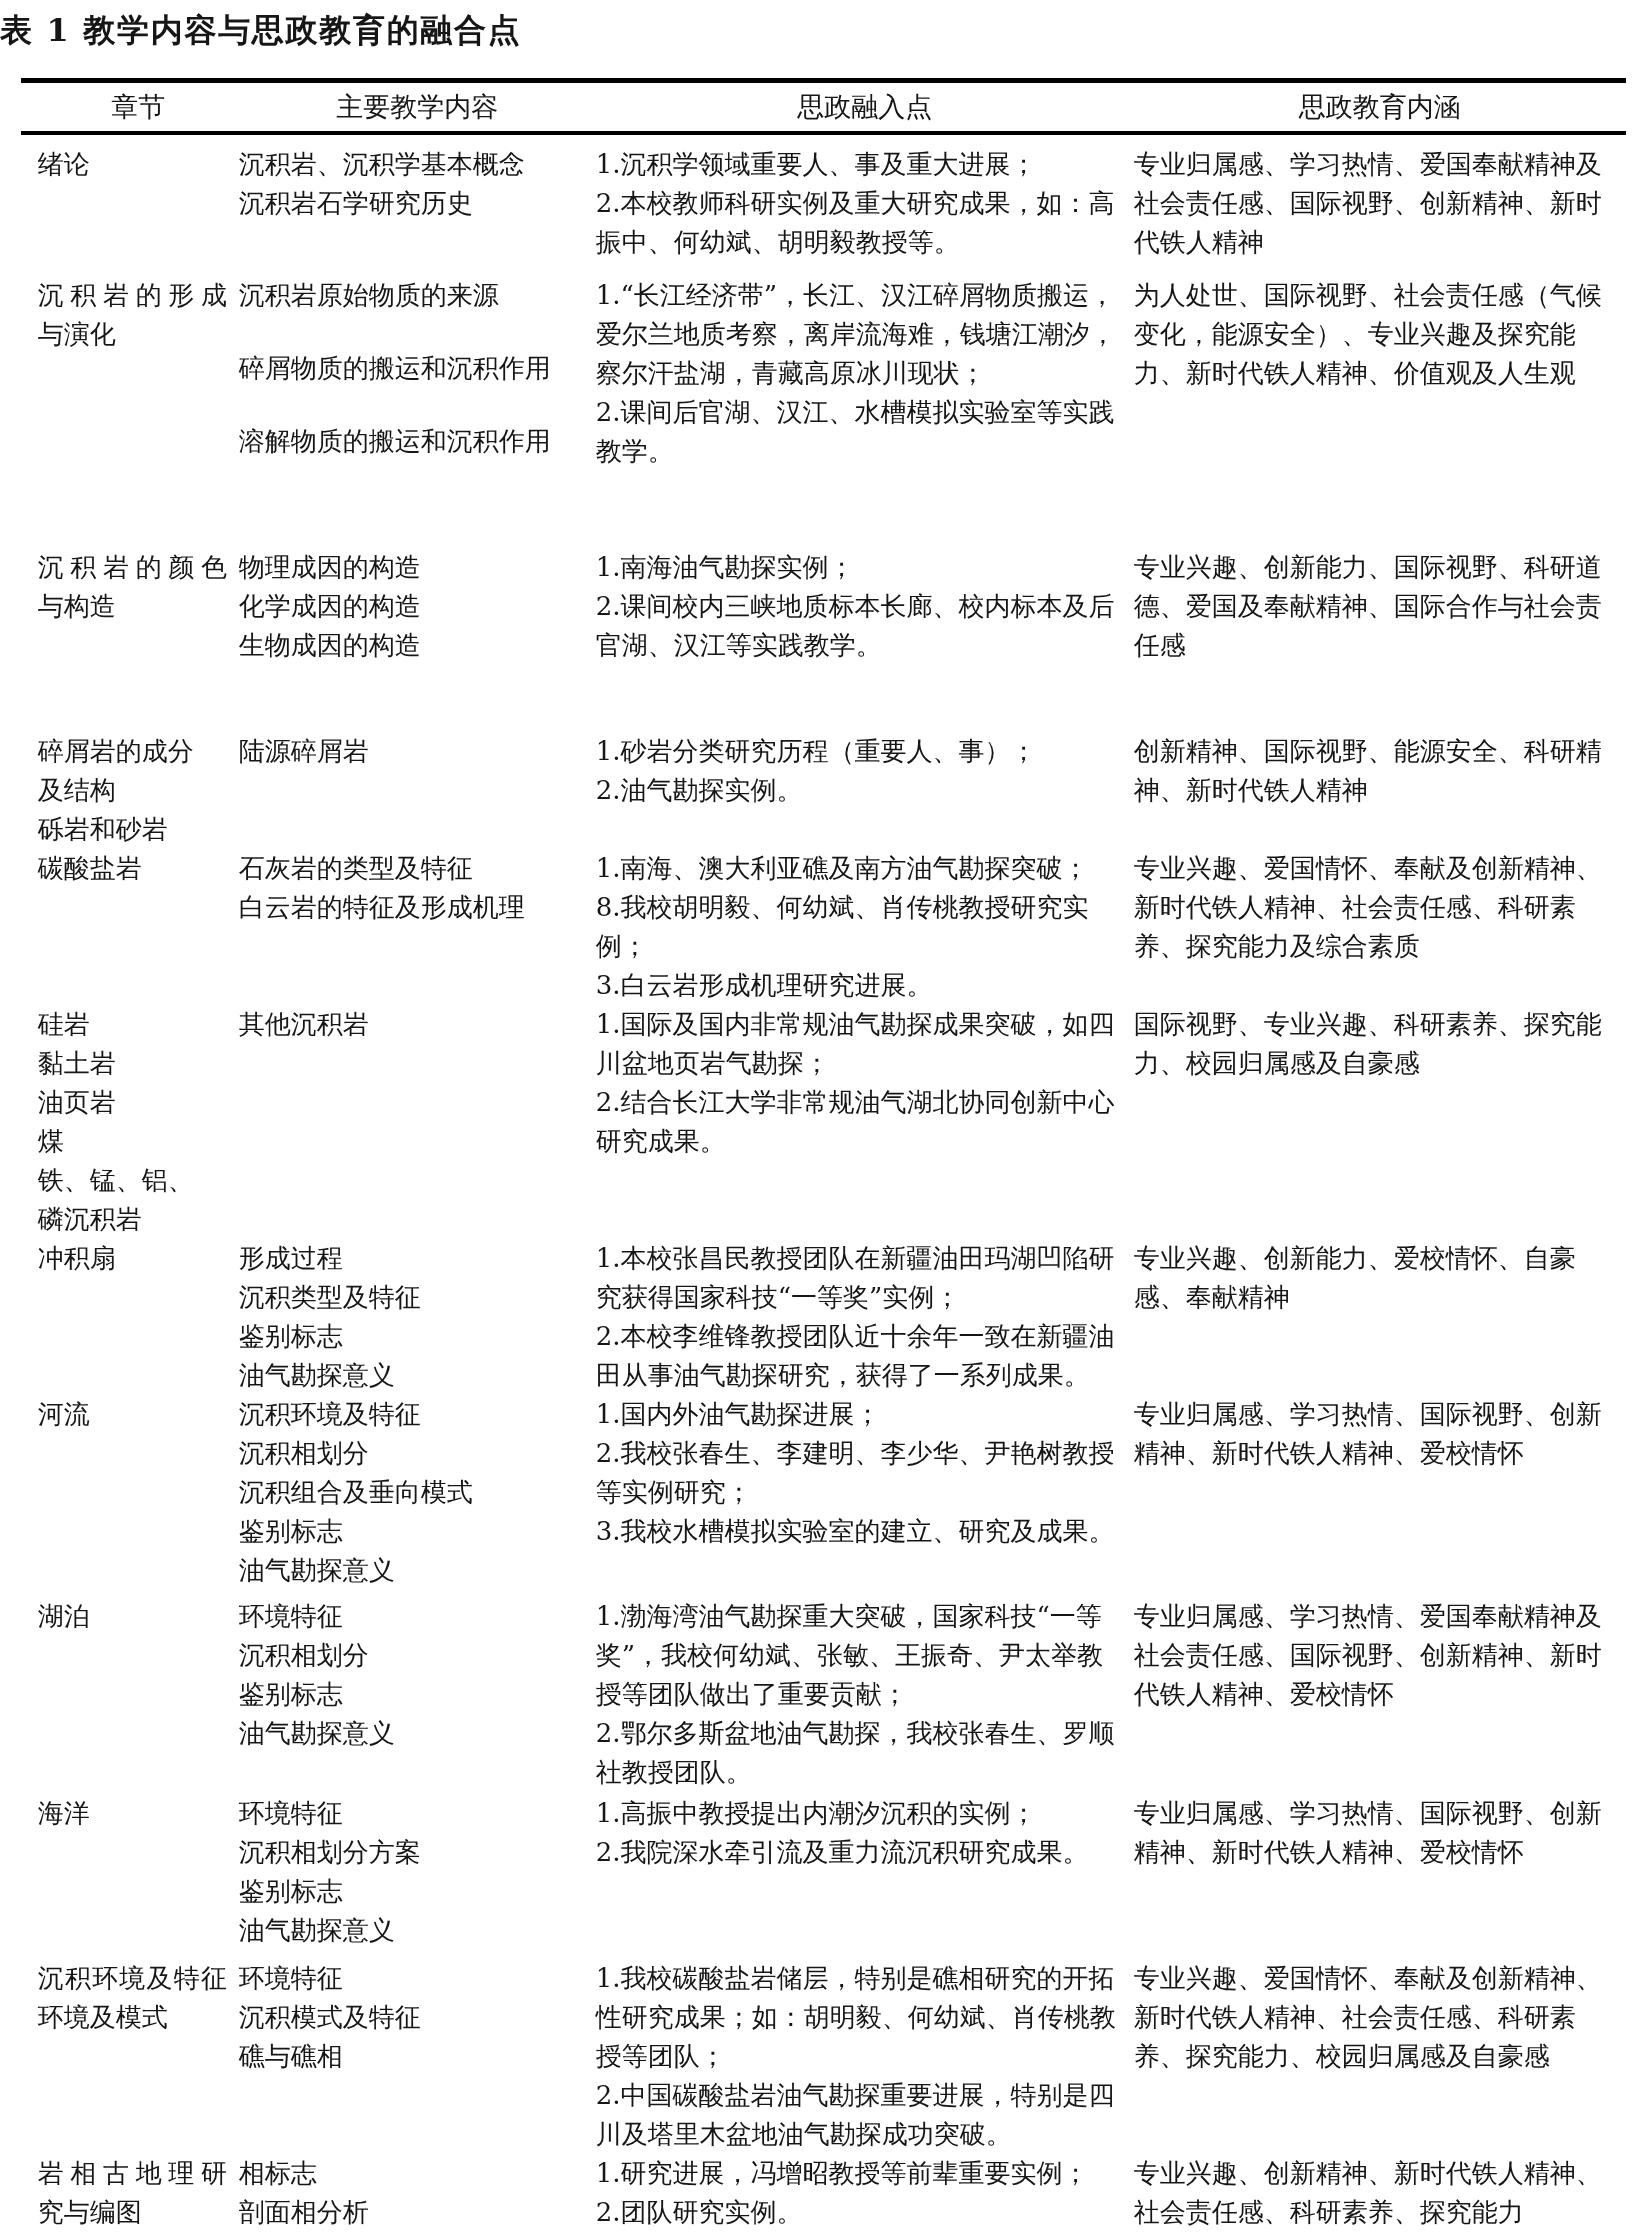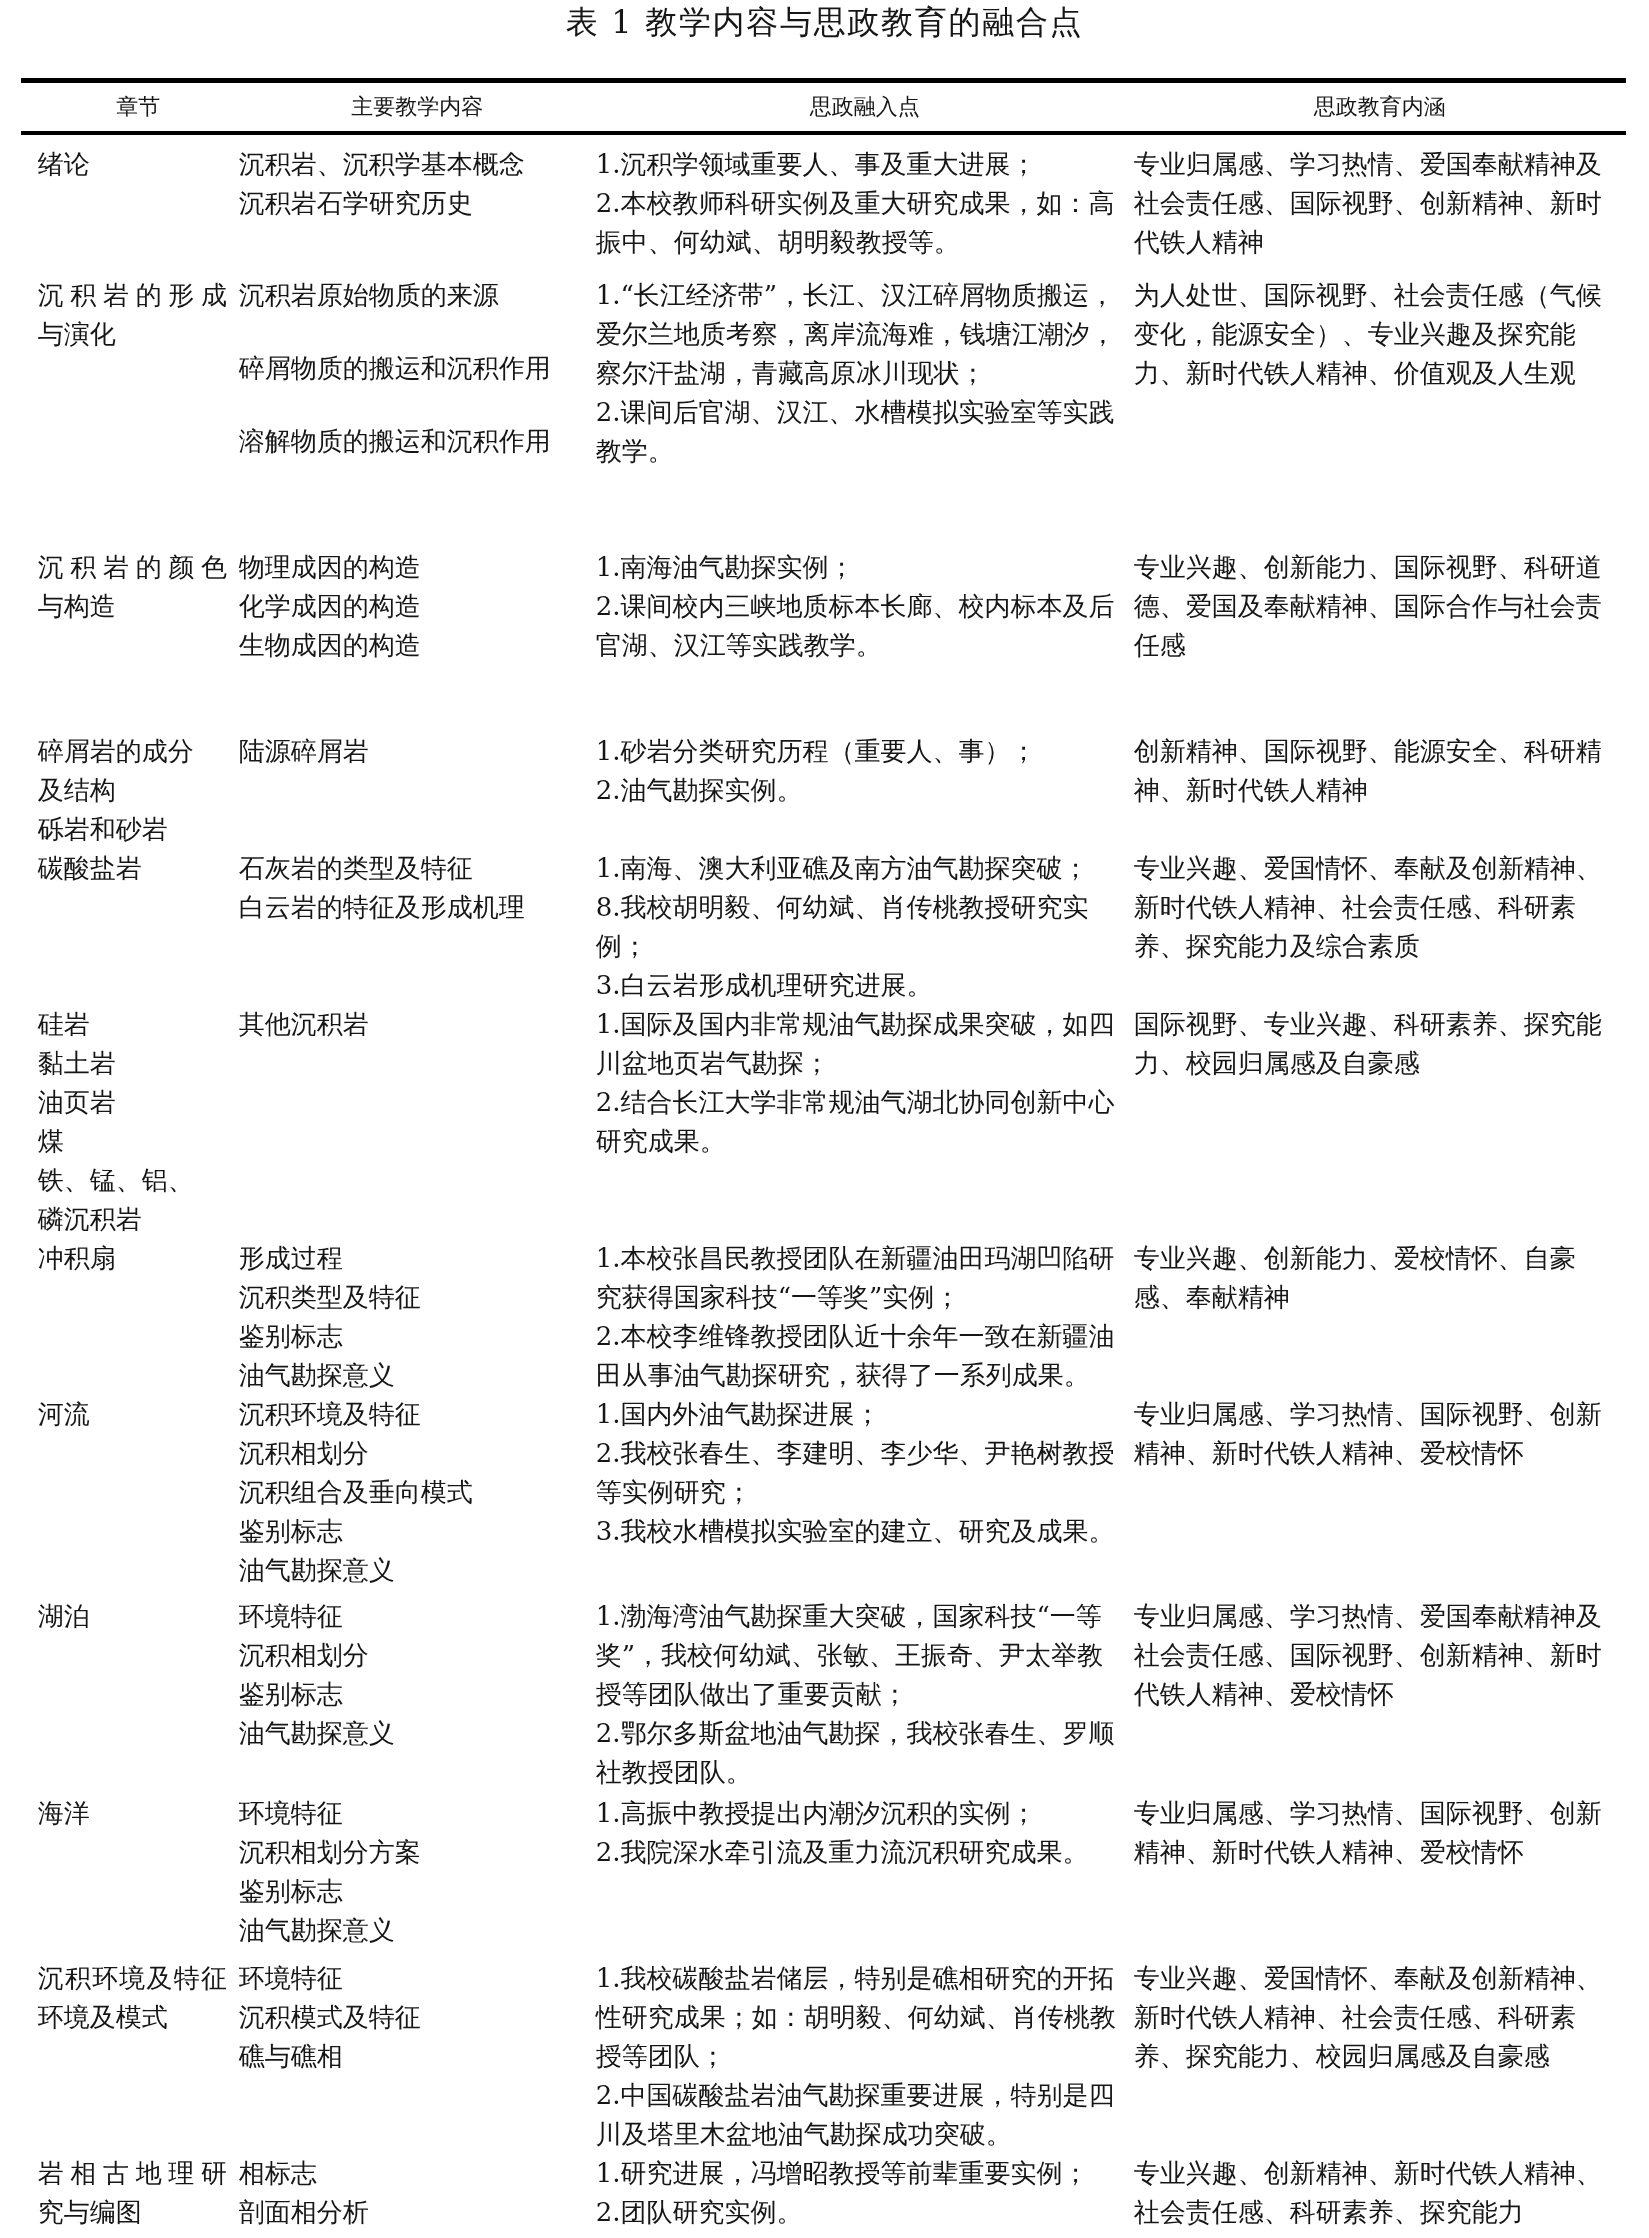--- a/index.html
+++ b/index.html
@@ -4,44 +4,44 @@
 <style>
   html,body { margin:0; padding:0; background:#ffffff; }
   .page {
     position:relative;
     width:1649px; height:2239px;
     background:#ffffff;
     color:#161616;
     font-family:"DejaVu Serif","Liberation Serif",serif;
   }
   .doc-title {
-    position:absolute; top:1px; left:0; width:100%;
-    text-align:center;
-    font-size:32px; font-weight:normal;
+    position:absolute; top:9px; left:0; width:100%;
+    text-align:left;
+    font-size:32px; font-weight:bold;
     letter-spacing:1.7px;
   }
   .ctable {
     position:absolute; top:78px; left:21px; width:1605px;
     border-top:5px solid #000;
     border-bottom:5.9px solid #000;
   }
   .hrow, .row {
     display:grid;
     grid-template-columns:201px 357px 538px 492px;
     padding-left:16.7px;
     box-sizing:border-box;
   }
   .hrow {
     height:52px;
     border-bottom:4.2px solid #000;
     align-items:center;
   }
   .hcell {
     text-align:center;
-    font-size:22px;
+    font-size:27px;
     white-space:nowrap;
   }
   .tbody { padding-top:10px; padding-bottom:3.3px; }
   .cell { font-size:26px; line-height:39px; }
   .cell p { margin:0; }
   .cell.chapter   { padding-right:11.7px; }
   .cell.content   { padding-right:22px; }
   .cell.integration { padding-right:15px; }
   .cell.connotation { padding-right:20px; }
   

